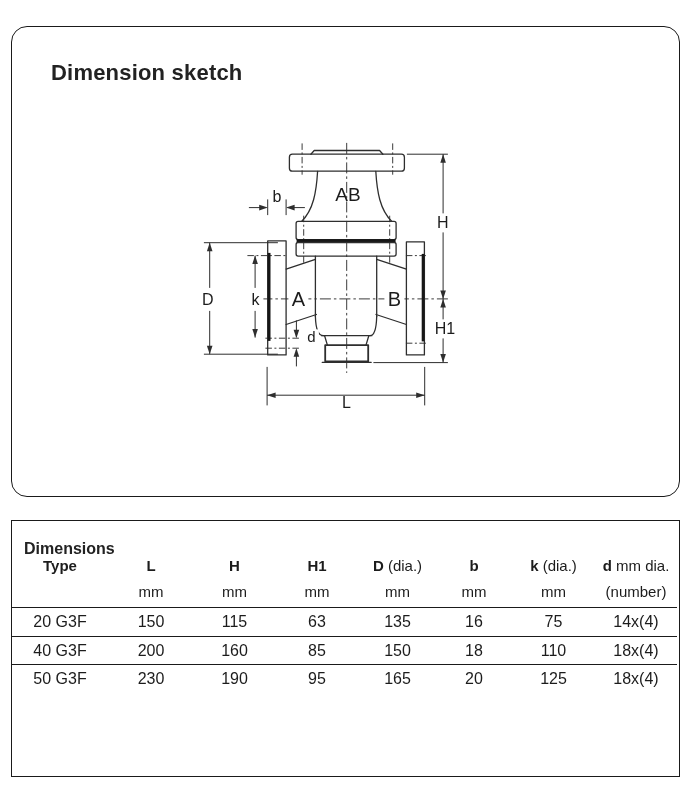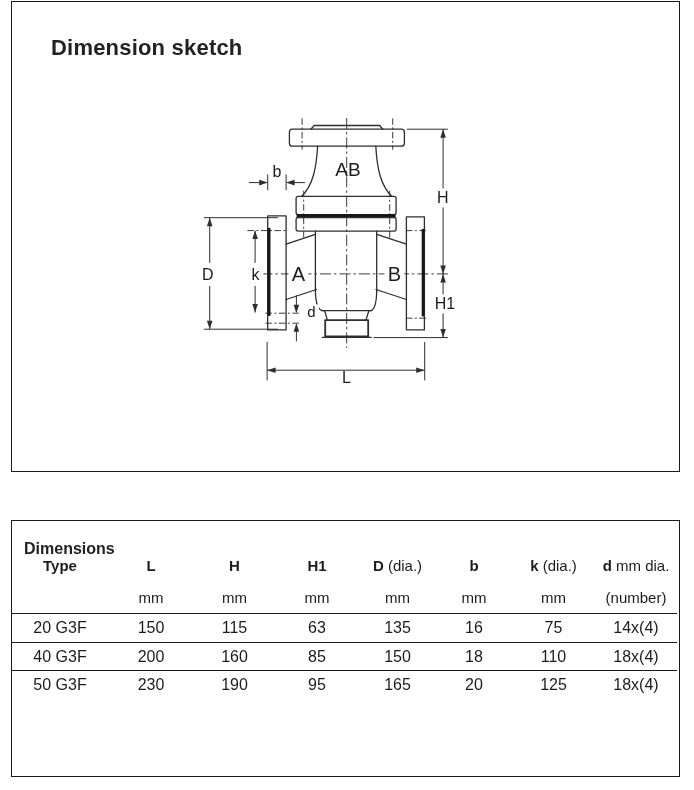--- a/index.html
+++ b/index.html
@@ -4,21 +4,21 @@
 <style>
   html,body{margin:0;padding:0;background:#fff;}
   .page{
     position:relative;width:694px;height:790px;background:#ffffff;
     font-family:"Liberation Sans", sans-serif;color:#1c1c1c;overflow:hidden;
   }
   .panel{
     position:absolute;left:11px;width:669px;background:#fff;
     border:1.6px solid #1a1a1a;box-sizing:border-box;
   }
-  .panel.sketch{top:1px;height:471px;}
+  .panel.sketch{top:26px;height:471px;border-radius:16px;}
   .panel.dims{top:520px;height:257px;}
   .sketch-title{
     position:absolute;left:39px;top:33px;
     font-size:22px;font-weight:bold;letter-spacing:0.2px;color:#222;
   }
   .drawing{position:absolute;left:0;top:0;}
   .dims-title{
     position:absolute;left:12px;top:19px;
     font-size:16px;font-weight:bold;color:#222;
   }
@@ -28,21 +28,21 @@
   }
   .dim-table th,.dim-table td{
     padding:0;text-align:center;vertical-align:middle;
     font-weight:normal;white-space:nowrap;
   }
   .dim-table thead th{
     border-bottom:1.6px solid #1a1a1a;padding-bottom:7px;vertical-align:bottom;
   }
   .hb{font-weight:bold;font-size:15px;}
   .hr{font-weight:normal;font-size:15px;}
-  .hsub{font-weight:normal;font-size:15px;margin-top:14px;min-height:17px;}
+  .hsub{font-weight:normal;font-size:15px;margin-top:8px;min-height:17px;}
   .dim-table tbody td{height:27.7px;font-size:16px;border-bottom:1.6px solid #1a1a1a;}
   .dim-table tbody tr:last-child td{border-bottom:none;}
   
   .ol{stroke:#2e2e2e;stroke-width:1.3;fill:none;stroke-linecap:round;stroke-linejoin:round;}
   .thick{stroke:#161616;stroke-width:3.2;fill:none;}
   .face{stroke:#161616;stroke-width:2.8;fill:none;}
   .cl{stroke:#3c3c3c;stroke-width:1;fill:none;stroke-dasharray:11 3 2.5 3;}
   .cls{stroke:#3c3c3c;stroke-width:1;fill:none;stroke-dasharray:6.5 2.5 2 2.5;}
   .dim{stroke:#2e2e2e;stroke-width:1;fill:none;}
   .ah{fill:#2e2e2e;stroke:none;}

